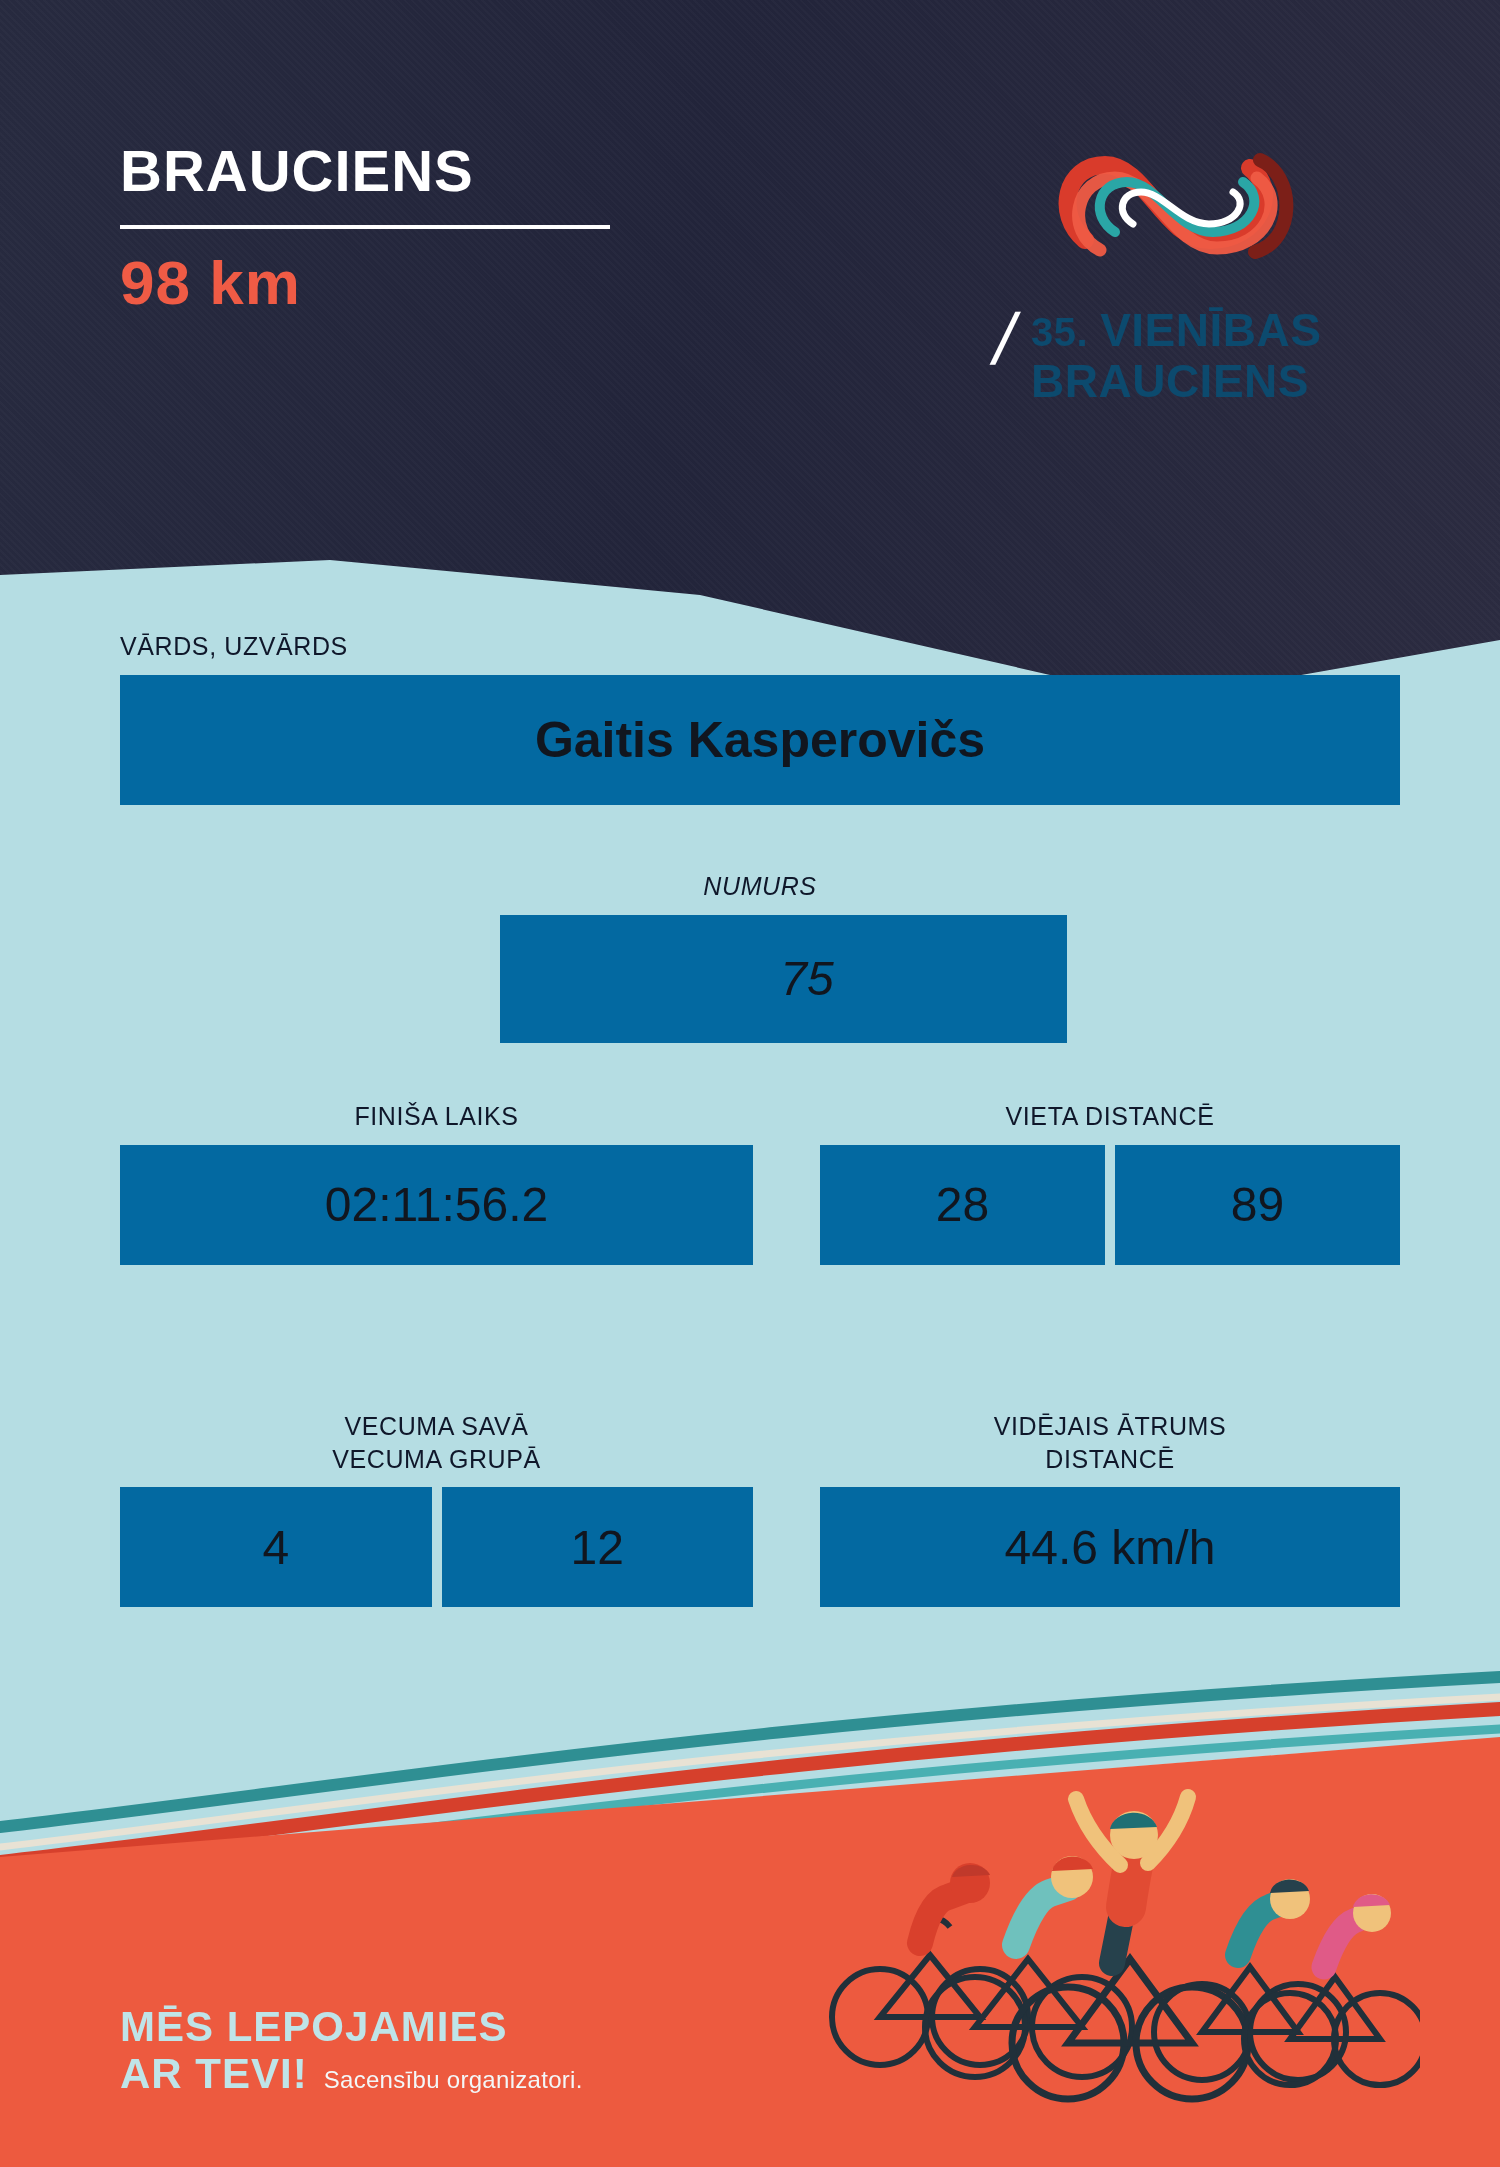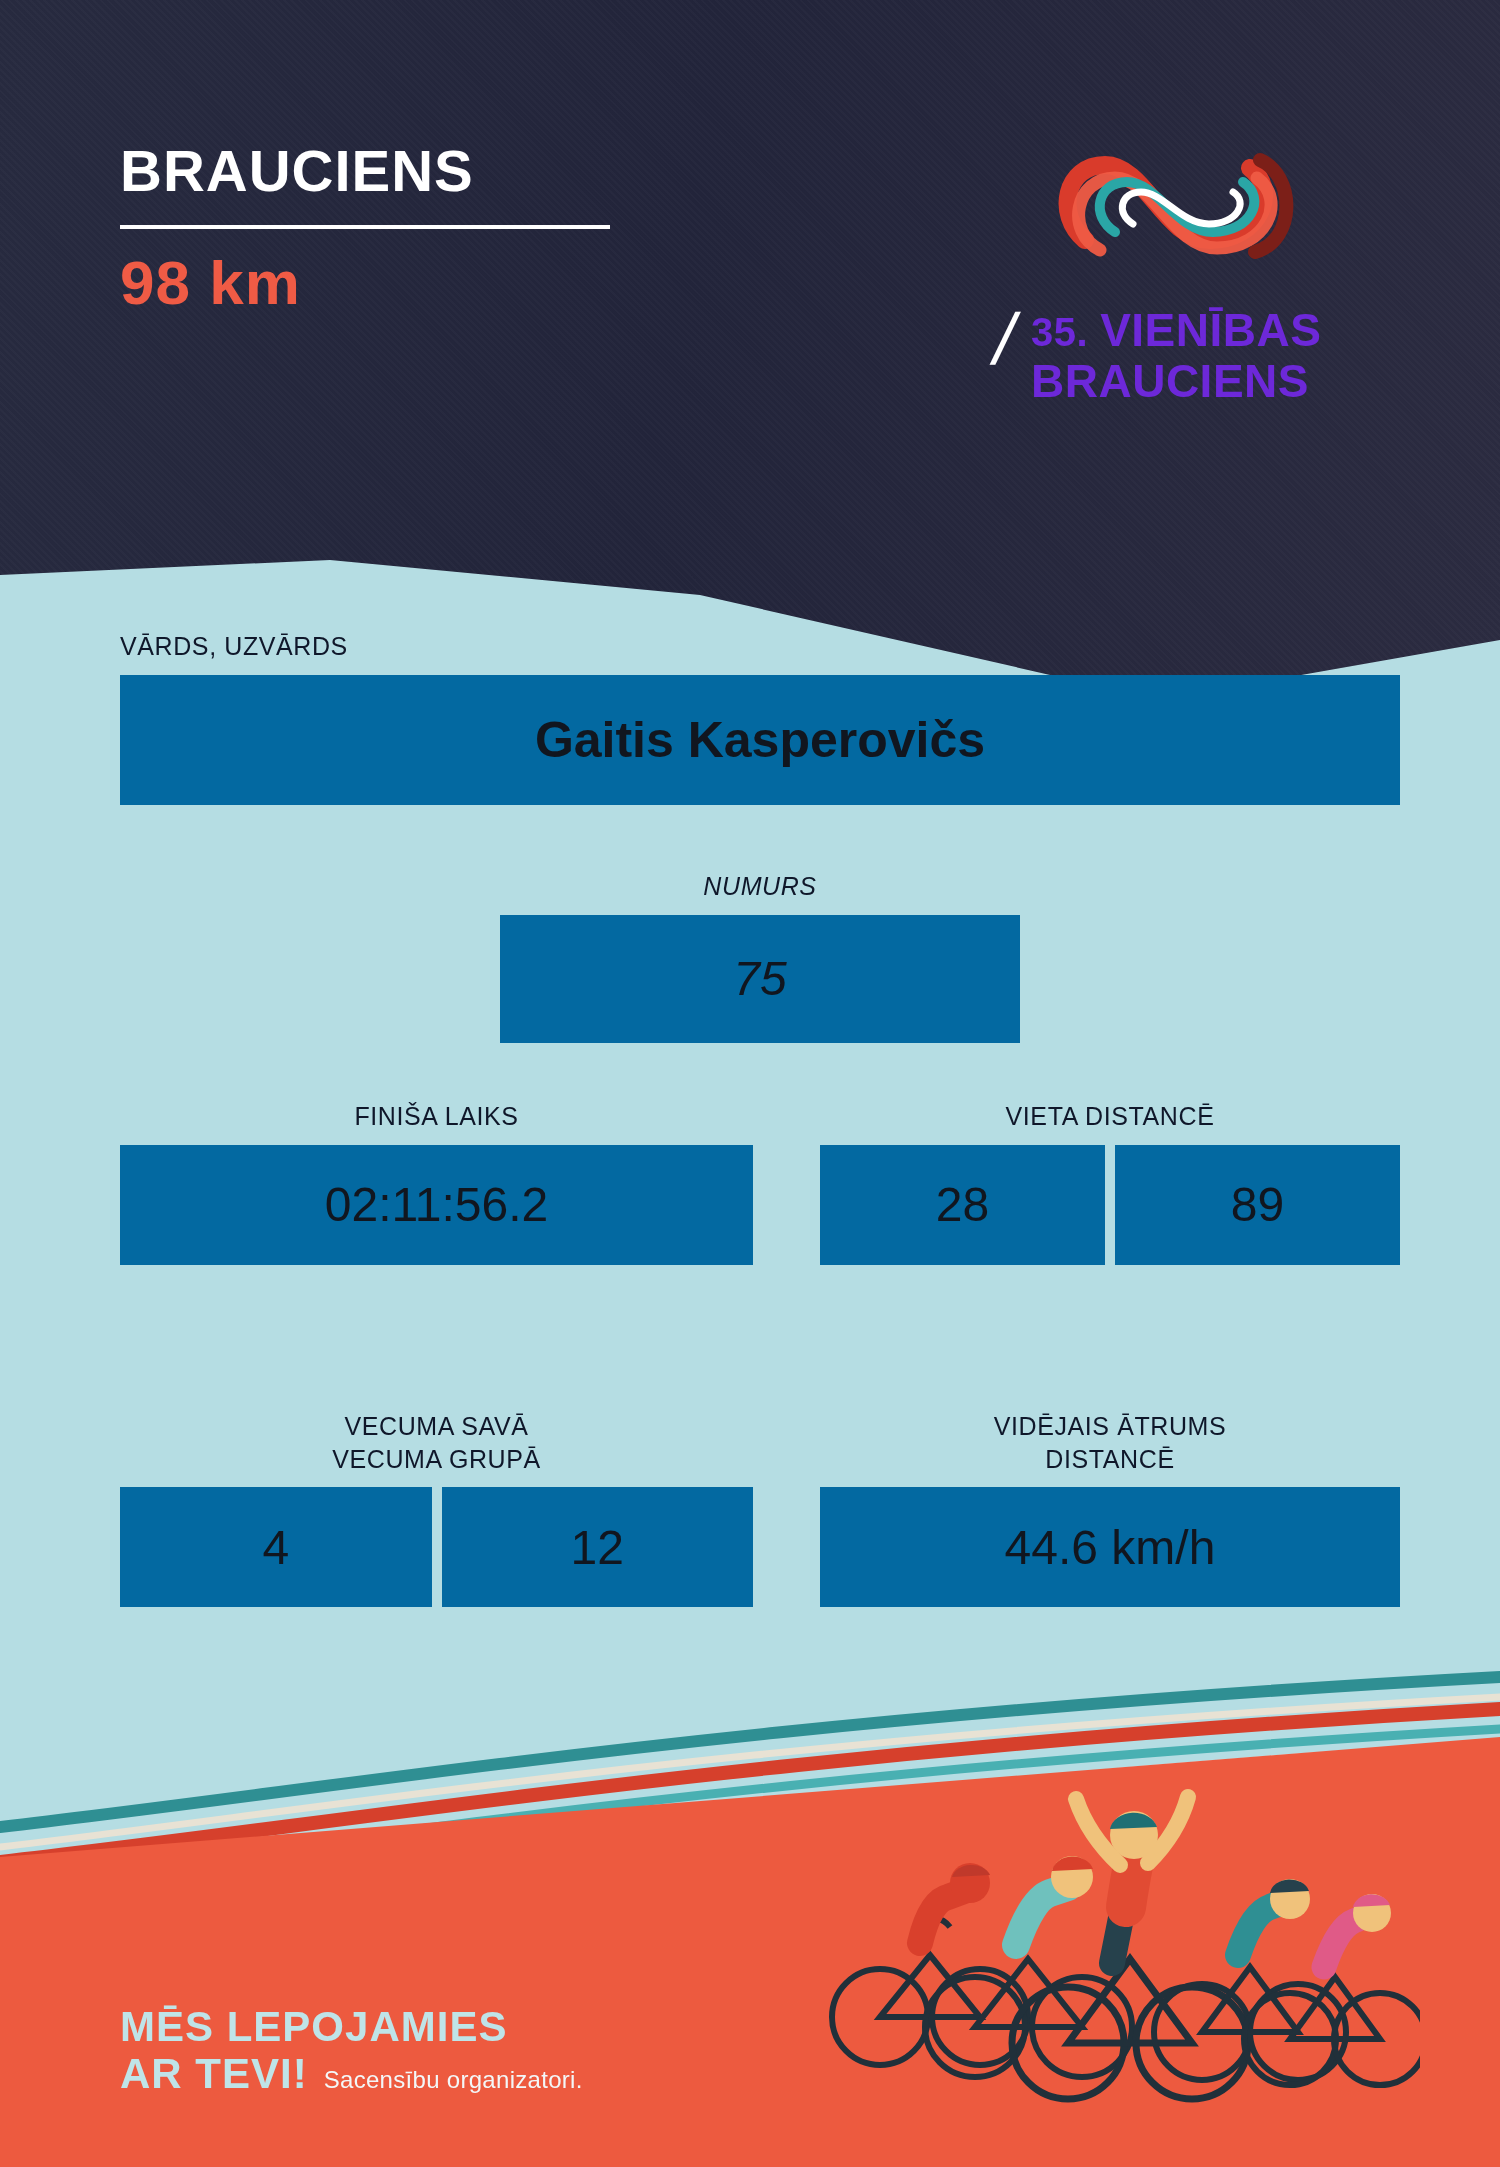--- a/index.html
+++ b/index.html
@@ -85,21 +85,21 @@
   }
   .logo-slash {
     color: #ffffff;
     font-size: 72px;
     font-weight: 300;
     line-height: 0.95;
     margin-right: 16px;
     transform: skewX(-12deg);
   }
   .logo-lines {
-    color: #6d28d9;
+    color: #0c4a6e;
   }
   .logo-line1 {
     font-size: 46px;
     font-weight: bold;
     letter-spacing: 0.5px;
     line-height: 1.1;
     white-space: nowrap;
   }
   .logo-line1 .num {
     font-size: 40px;
@@ -160,20 +160,21 @@
     position: absolute;
     left: 500px;
     top: 310px;
     width: 520px;
     font-style: italic;
   }
   .row-number .value-box {
     width: 520px;
     height: 128px;
     font-size: 48px;
+    padding-left: 47px;
   }
 
   .row-two {
     position: absolute;
     left: 120px;
     top: 540px;
     width: 1280px;
     display: flex;
     justify-content: space-between;
   }

